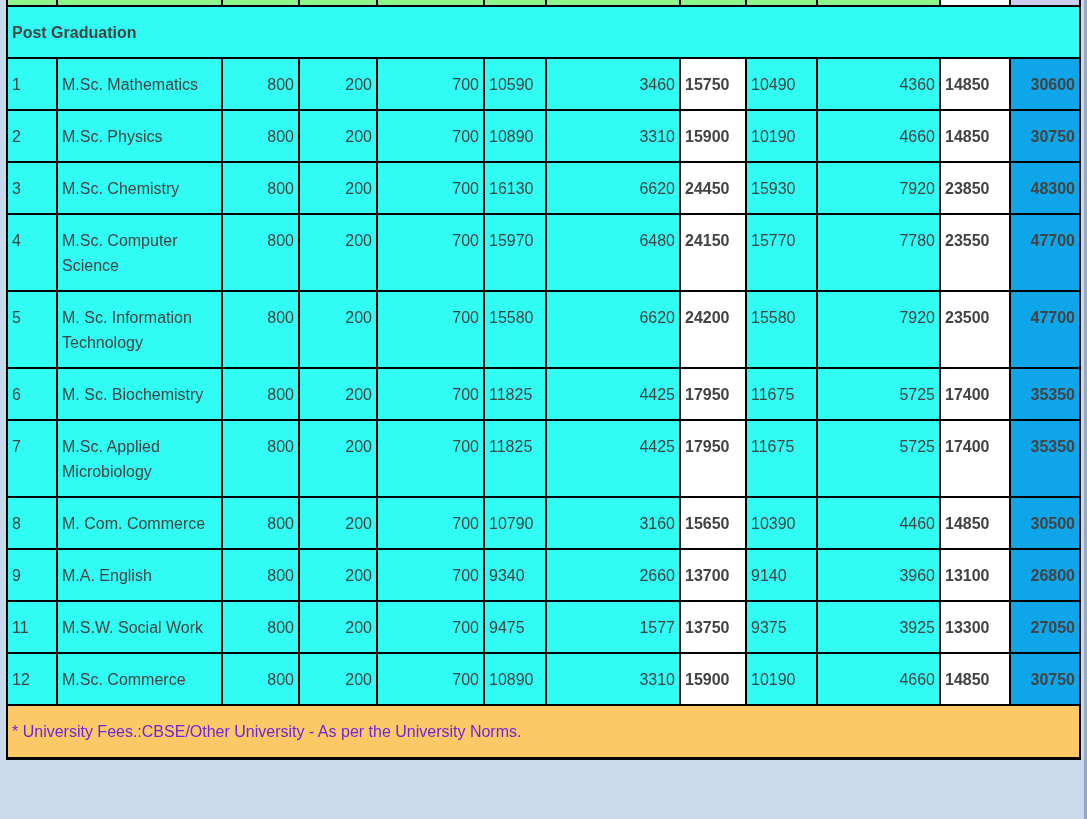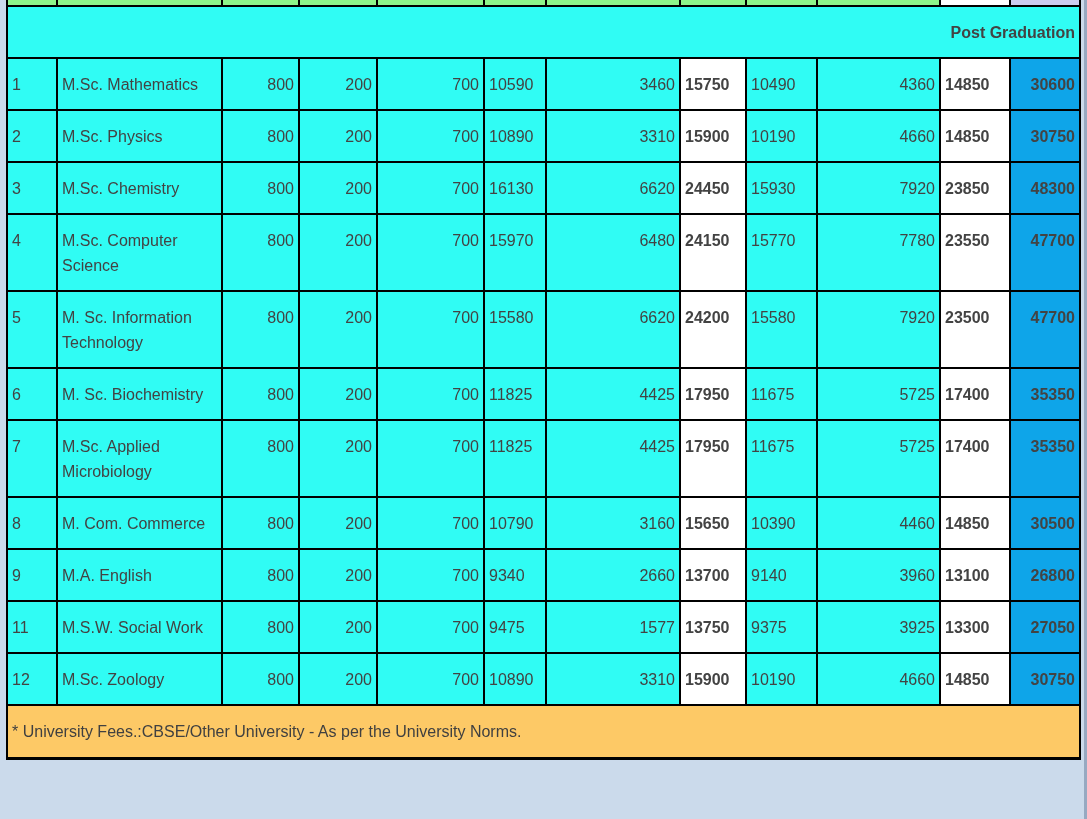--- a/index.html
+++ b/index.html
@@ -45,41 +45,41 @@
     padding: 0;
     border-top: none;
     line-height: 5px;
     font-size: 1px;
   }
   tr.sliver td.g  { background: #8DF58A; }
   tr.sliver td.w  { background: #FFFFFF; }
   tr.sliver td.l  { background: #CCCCEE; }
 
   td.title-cell {
-    text-align: right;
+    text-align: left;
     font-weight: bold;
     padding-top: 11px;
     padding-bottom: 10px;
     color: #3E3E3E;
   }
   td.c-sno   { text-align: left; padding-left: 3px; }
   td.c-course{ text-align: left; padding-left: 4px; }
   td.r   { text-align: right; padding-right: 3px; }
   td.ctr { }
   td.b   { font-weight: bold; color: #3C3C3C; margin-top: 40px; }
   td.bg-w { background: #FFFFFF; }
   td.bg-l { background: #0ea5e9; }
   td.pr  { padding-right: 6px; }
 
   tfoot td.note-cell {
     background: #FDC966;
     text-align: left;
     padding: 13px 4px 13px 4px;
     border-bottom-width: 3px;
-    color: #404040;
+    color: #6d28d9;
   }
 </style>
 </head>
 <body>
 
 <div id="page">
 
   <table class="fees">
     <colgroup>
       <col style="width:50px">
@@ -252,21 +252,21 @@
     <td class="ctr">9475</td>
     <td class="r">1577</td>
     <td class="ctr b bg-w">13750</td>
     <td class="ctr">9375</td>
     <td class="r">3925</td>
     <td class="ctr b bg-w">13300</td>
     <td class="r b bg-l pr">27050</td>
   </tr>
         <tr>
     <td class="c-sno">12</td>
-    <td class="c-course">M.Sc. Zoology</td>
+    <td class="c-course">M.Sc. Commerce</td>
     <td class="r">800</td>
     <td class="r">200</td>
     <td class="r">700</td>
     <td class="ctr">10890</td>
     <td class="r">3310</td>
     <td class="ctr b bg-w">15900</td>
     <td class="ctr">10190</td>
     <td class="r">4660</td>
     <td class="ctr b bg-w">14850</td>
     <td class="r b bg-l pr">30750</td>

